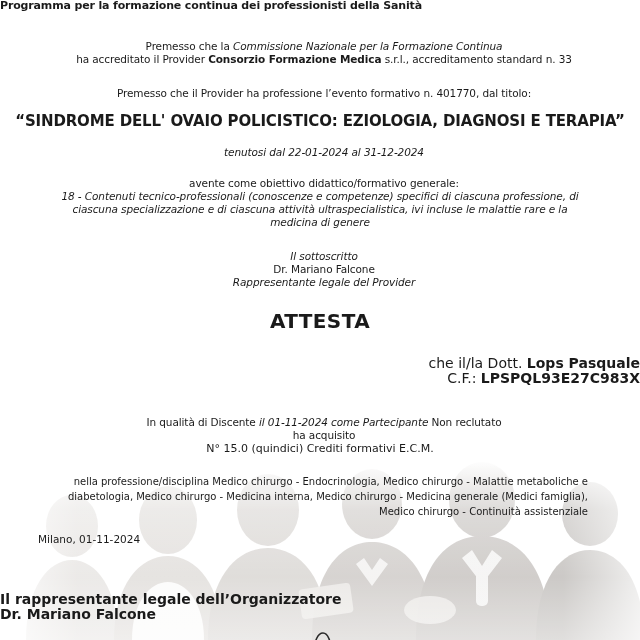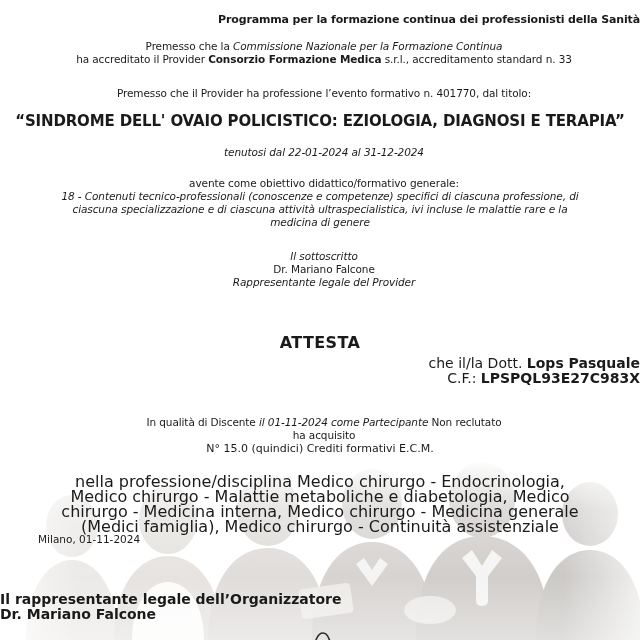--- a/index.html
+++ b/index.html
@@ -43,25 +43,24 @@
     line-height: 13px;
     letter-spacing: -0.1px;
     padding-left: 8px;
   }
 
   .doc-title {
     position: absolute;
     top: -1px;
     left: 0;
     right: 0;
-    text-align: right;
+    text-align: left;
     font-size: 11px;
     font-weight: bold;
     letter-spacing: -0.15px;
-    margin-top: 14px;
   }
 
   .block { position: absolute; left: 0; right: 0; }
 
   .b-premesso1 { top: 40px; }
   .b-premesso2 { top: 87px; }
   .b-course    { top: 112px; }
   .b-dates     { top: 146px; }
   .b-objective { top: 177px; }
   .b-sottoscr  { top: 250px; }
@@ -77,38 +76,37 @@
 
   .course-title {
     font-size: 15px;
     font-weight: bold;
     text-align: center;
     letter-spacing: -0.15px;
   }
 
   .attesta {
     text-align: center;
-    font-size: 16px;
+    font-size: 20px;
     font-weight: bold;
     letter-spacing: 0.4px;
-    margin-top: 24px;
   }
 
   .person-name { font-size: 14px; text-align: right; line-height: 15px; }
 
   .credits-big {
     text-align: center;
     font-size: 11px;
     font-weight: normal;
     line-height: 14px;
   }
 
   .prof-line {
-    text-align: center;
-    font-size: 16px;
+    text-align: right;
+    font-size: 10px;
     line-height: 15px;
     padding: 0 52px;
   }
 
   .place {
     text-align: left;
     font-size: 10.5px;
     padding-left: 38px;
   }
 

